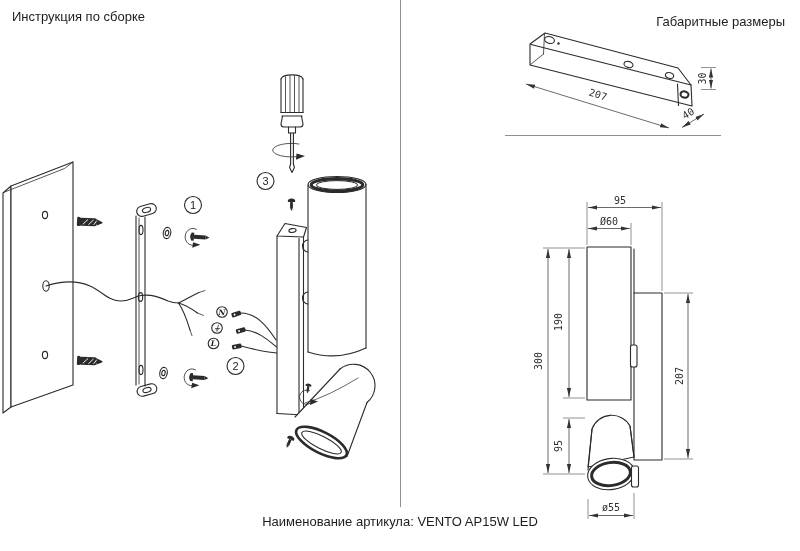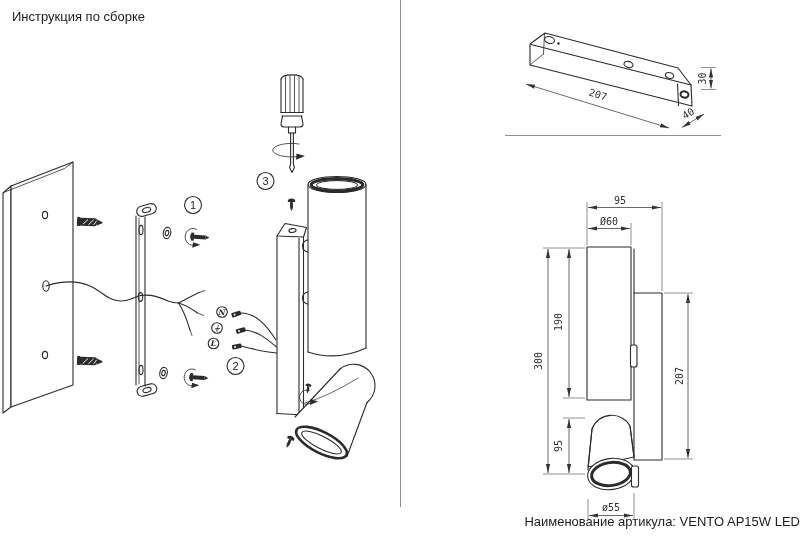--- a/index.html
+++ b/index.html
@@ -2,40 +2,41 @@
 <html><head>
 <meta charset="utf-8">
 <style>
   html,body { margin:0; padding:0; background:#fff; }
   .page {
     position:relative; width:800px; height:551px; background:#fff;
     font-family:"Liberation Sans", sans-serif; color:#1d1d1d; overflow:hidden;
   }
   .title-left  { position:absolute; left:12px;  top:9px;  font-size:13px;text-align:center; }
   .title-right { position:absolute; right:15px; top:14px; font-size:13px; }
-  .article     { position:absolute; left:0; right:0; top:514px; text-align:right; font-size:13px; }
+  .article     { position:absolute; left:0; right:0; top:514px; text-align:center; font-size:13px; }
   svg.art { position:absolute; left:0; top:0; }
   .ln   { fill:none; stroke:#2b2b2b; stroke-width:1.1; stroke-linecap:round; stroke-linejoin:round; }
   .lnw  { fill:#fff; stroke:#2b2b2b; stroke-width:1.1; stroke-linecap:round; stroke-linejoin:round; }
   .lnt  { fill:none; stroke:#2b2b2b; stroke-width:0.8; stroke-linecap:round; }
   .fil  { fill:#2b2b2b; stroke:none; }
   .ring { fill:none; stroke:#2b2b2b; }
   .dim  { fill:none; stroke:#444; stroke-width:0.8; }
   .ext  { fill:none; stroke:#555; stroke-width:0.65; }
   .divd { stroke:#8f8f8f; stroke-width:1; }
   .dimtxt  { font:10px "DejaVu Sans Mono", monospace; fill:#2f2f2f; }
   .steptxt { font:11px "Liberation Sans", sans-serif; fill:#1d1d1d; }
   .wlabel  { font:italic bold 7.5px "DejaVu Serif", serif; fill:#1d1d1d; }
 </style>
 </head>
 <body>
 
 <div class="page">
 
   <div class="title-left">Инструкция по сборке</div>
+  <div class="title-right">Габаритные размеры</div>
   <div class="article">Наименование артикула: VENTO AP15W LED</div>
 
   <svg class="art" width="800" height="551" viewBox="0 0 800 551">
     <defs>
       <marker id="ae" markerWidth="10" markerHeight="7" refX="9" refY="3.5" orient="auto" markerUnits="userSpaceOnUse">
         <path d="M9,3.5 L0,1.4 L0,5.6 Z" fill="#333"></path>
       </marker>
       <marker id="as" markerWidth="10" markerHeight="7" refX="0" refY="3.5" orient="auto" markerUnits="userSpaceOnUse">
         <path d="M0,3.5 L9,1.4 L9,5.6 Z" fill="#333"></path>
       </marker>

